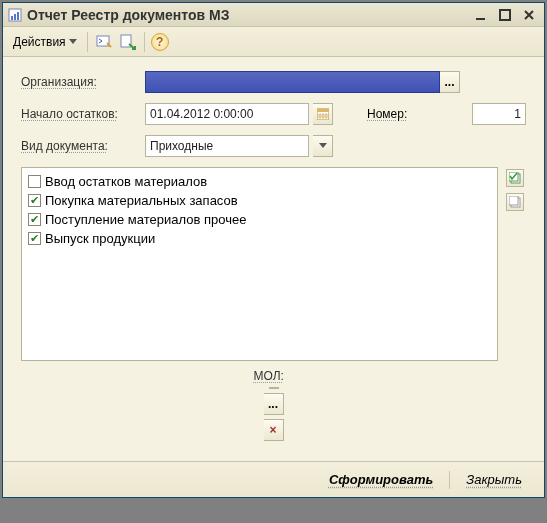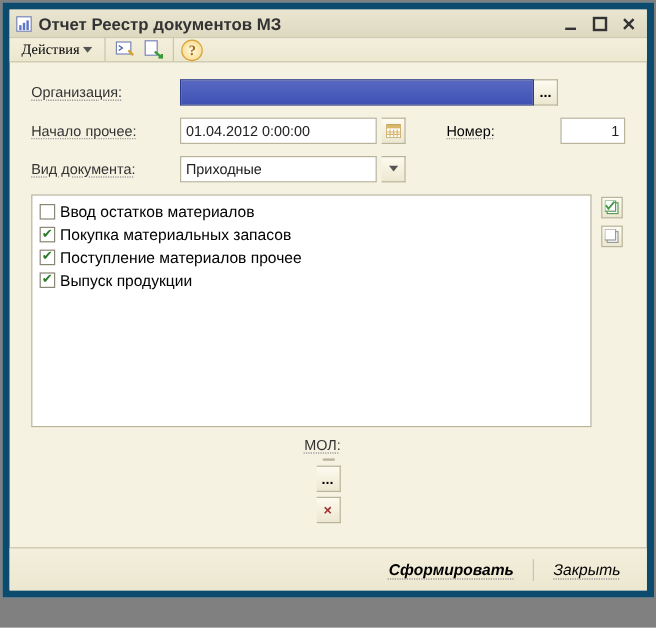--- a/index.html
+++ b/index.html
@@ -6,21 +6,21 @@
   body {
     margin: 0;
     font-family: Arial, sans-serif;
     font-size: 12px;
     background: #808080;
     padding: 2px;
   }
   .window {
     width: 543px;
     background: #f5f2e2;
-    border: 6px solid #0c4a6e;
+    border: 1px solid #0c4a6e;
     display: flex;
     flex-direction: column;
   }
   .titlebar {
     height: 24px;
     background: linear-gradient(#eae6d1, #ddd8c0);
     border-bottom: 1px solid #c9c4aa;
     display: flex;
     align-items: center;
     padding: 0 4px;
@@ -41,28 +41,27 @@
   .titlebar-btns { display: flex; gap: 2px; }
   .tbtn {
     width: 22px; height: 18px;
     display: flex; align-items: center; justify-content: center;
     font-family: monospace;
     font-size: 14px;
     color: #333;
     cursor: pointer;
   }
   .toolbar {
-    height: 20px;
+    height: 30px;
     background: linear-gradient(#f3efdc, #ece7cf);
     border-bottom: 1px solid #c9c4aa;
     display: flex;
-    align-items: flex-end;
+    align-items: center;
     padding: 0 6px;
     gap: 4px;
-    font-family: Liberation Serif, serif;
   }
   .toolbar-action {
     display: flex;
     align-items: center;
     gap: 3px;
     padding: 2px 4px;
     cursor: pointer;
   }
   .toolbar .tsep {
     width: 1px; height: 20px;
@@ -293,21 +292,21 @@
 
     <div class="row">
       <div class="label">Организация:</div>
       <div class="field">
         <div class="input-org"></div>
         <div class="btn-ellipsis">...</div>
       </div>
     </div>
 
     <div class="row">
-      <div class="label">Начало прочее:</div>
+      <div class="label">Начало остатков:</div>
       <div class="input-box date-field">01.04.2012  0:00:00</div>
       <div class="btn-cal">
         <svg width="12" height="12" viewBox="0 0 12 12">
           <rect x="0" y="1" width="12" height="11" fill="#fff" stroke="#b08a3a"></rect>
           <rect x="0" y="1" width="12" height="3" fill="#d9b86a"></rect>
           <line x1="3" y1="5" x2="3" y2="11" stroke="#d9b86a"></line>
             <line x1="6" y1="5" x2="6" y2="11" stroke="#d9b86a"></line>
             <line x1="9" y1="5" x2="9" y2="11" stroke="#d9b86a"></line>
           <line x1="0" y1="7" x2="12" y2="7" stroke="#d9b86a"></line>
             <line x1="0" y1="9" x2="12" y2="9" stroke="#d9b86a"></line>

